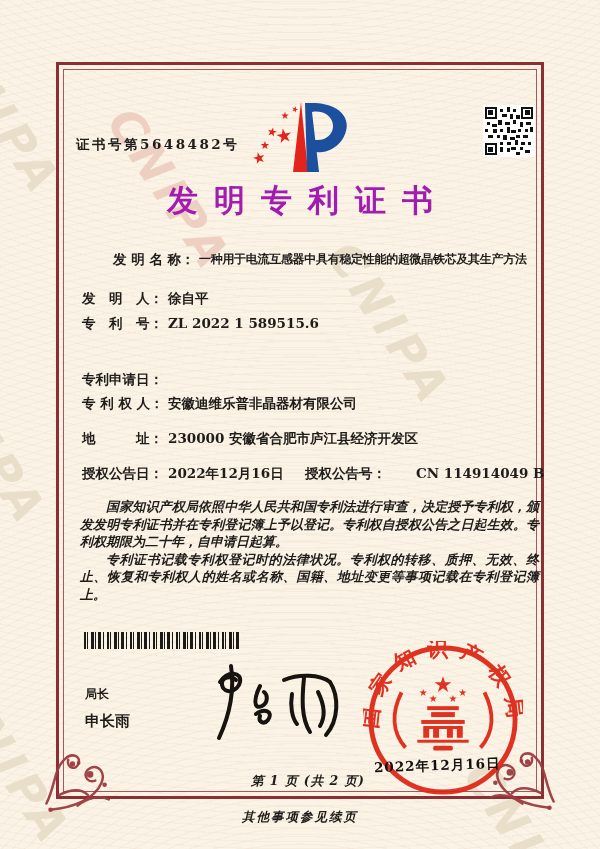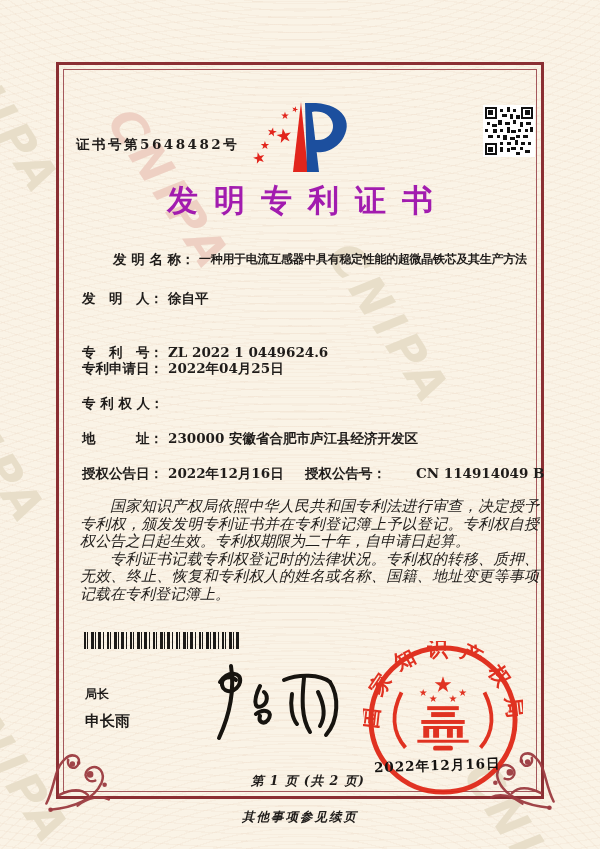--- a/index.html
+++ b/index.html
@@ -40,21 +40,21 @@
   
   .row{position:absolute;left:0;right:0;height:18px;font-size:13.5px;font-weight:700;}
   .row .lab{position:absolute;left:82px;white-space:nowrap;}
   .row .val{position:absolute;left:168px;white-space:nowrap;}
   .row .lab2{position:absolute;left:305px;white-space:nowrap;}
   .row .val2{position:absolute;left:391px;white-space:nowrap;margin-left:25px;}
   .row.r0 .val{font-size:12px;letter-spacing:-0.3px;}
   
   .legal{
     position:absolute;left:80px;right:61px;top:498px;
-    font-size:15px;line-height:17.5px;text-align:justify;font-style:italic;font-weight:400;
+    font-size:13px;line-height:17.5px;text-align:justify;font-style:italic;font-weight:700;
   }
   .legal p{margin:0;text-indent:2em;}
   
   .barcode{
     position:absolute;left:84px;top:632px;width:155px;height:17px;
     background:repeating-linear-gradient(90deg,
       #1c1a18 0 2px, transparent 2px 3px,
       #1c1a18 3px 4px, transparent 4px 7px,
       #1c1a18 7px 10px, transparent 10px 11px,
       #1c1a18 11px 12px, transparent 12px 14px,
@@ -189,30 +189,30 @@
   <div class="title">发明专利证书</div>
 
   <div class="row r0" style="top:251px;margin-left:31px;">
     <span class="lab">发 明 名 称：</span>
     <span class="val">一种用于电流互感器中具有稳定性能的超微晶铁芯及其生产方法</span>
   </div>
   <div class="row" style="top:290px;">
     <span class="lab">发　明　人：</span>
     <span class="val">徐自平</span>
   </div>
-  <div class="row" style="top:344px;">
+  <div class="row" style="top:315px;">
     <span class="lab">专　利　号：</span>
-    <span class="val">ZL 2022 1 0449624.6</span>
-  </div>
-  <div class="row" style="top:360px;text-align:right;">
+    <span class="val">ZL 2022 1 589515.6</span>
+  </div>
+  <div class="row" style="top:371px;text-align:right;">
     <span class="lab">专利申请日：</span>
-    <span class="val">2022年04月25日</span>
   </div>
   <div class="row" style="top:395px;">
     <span class="lab">专 利 权 人：</span>
+    <span class="val">安徽迪维乐普非晶器材有限公司</span>
   </div>
   <div class="row" style="top:430px;">
     <span class="lab">地　　　址：</span>
     <span class="val">230000 安徽省合肥市庐江县经济开发区</span>
   </div>
   <div class="row" style="top:465px;">
     <span class="lab">授权公告日：</span>
     <span class="val">2022年12月16日</span>
     <span class="lab2">授权公告号：</span>
     <span class="val2">CN 114914049 B</span>

